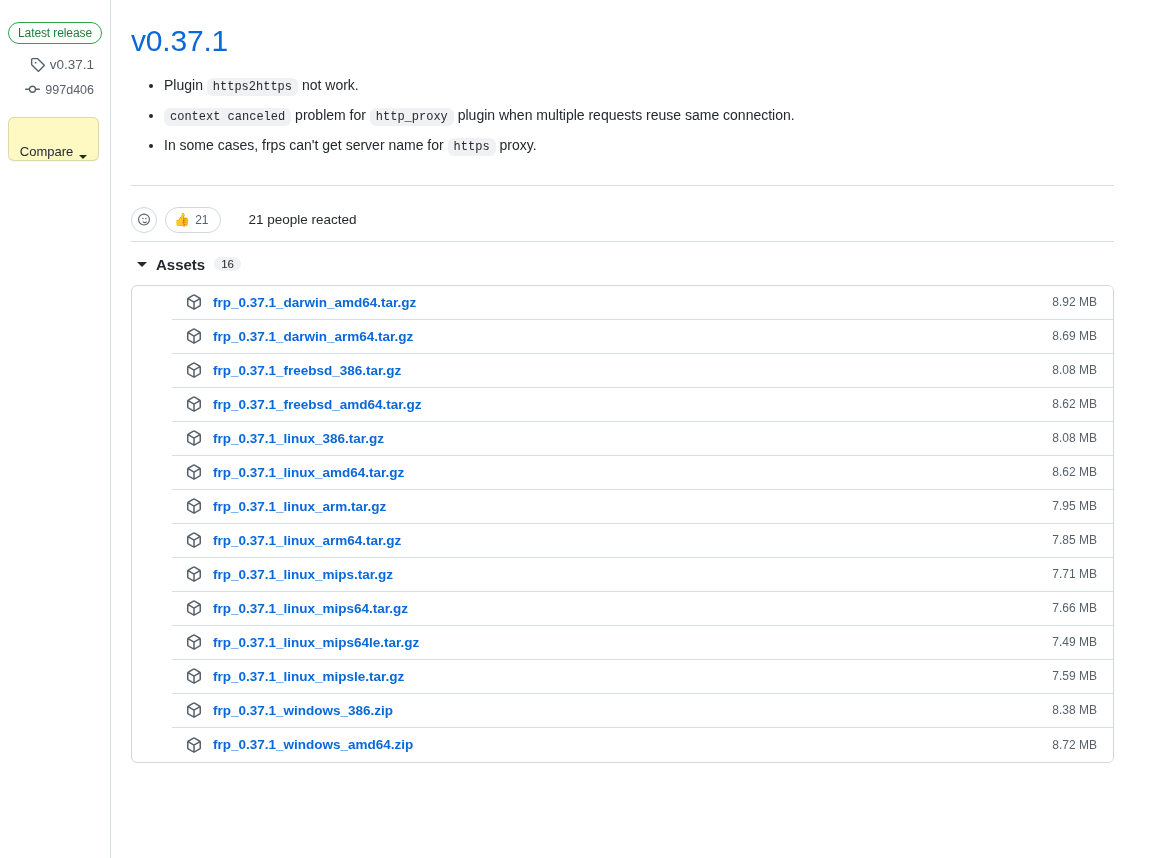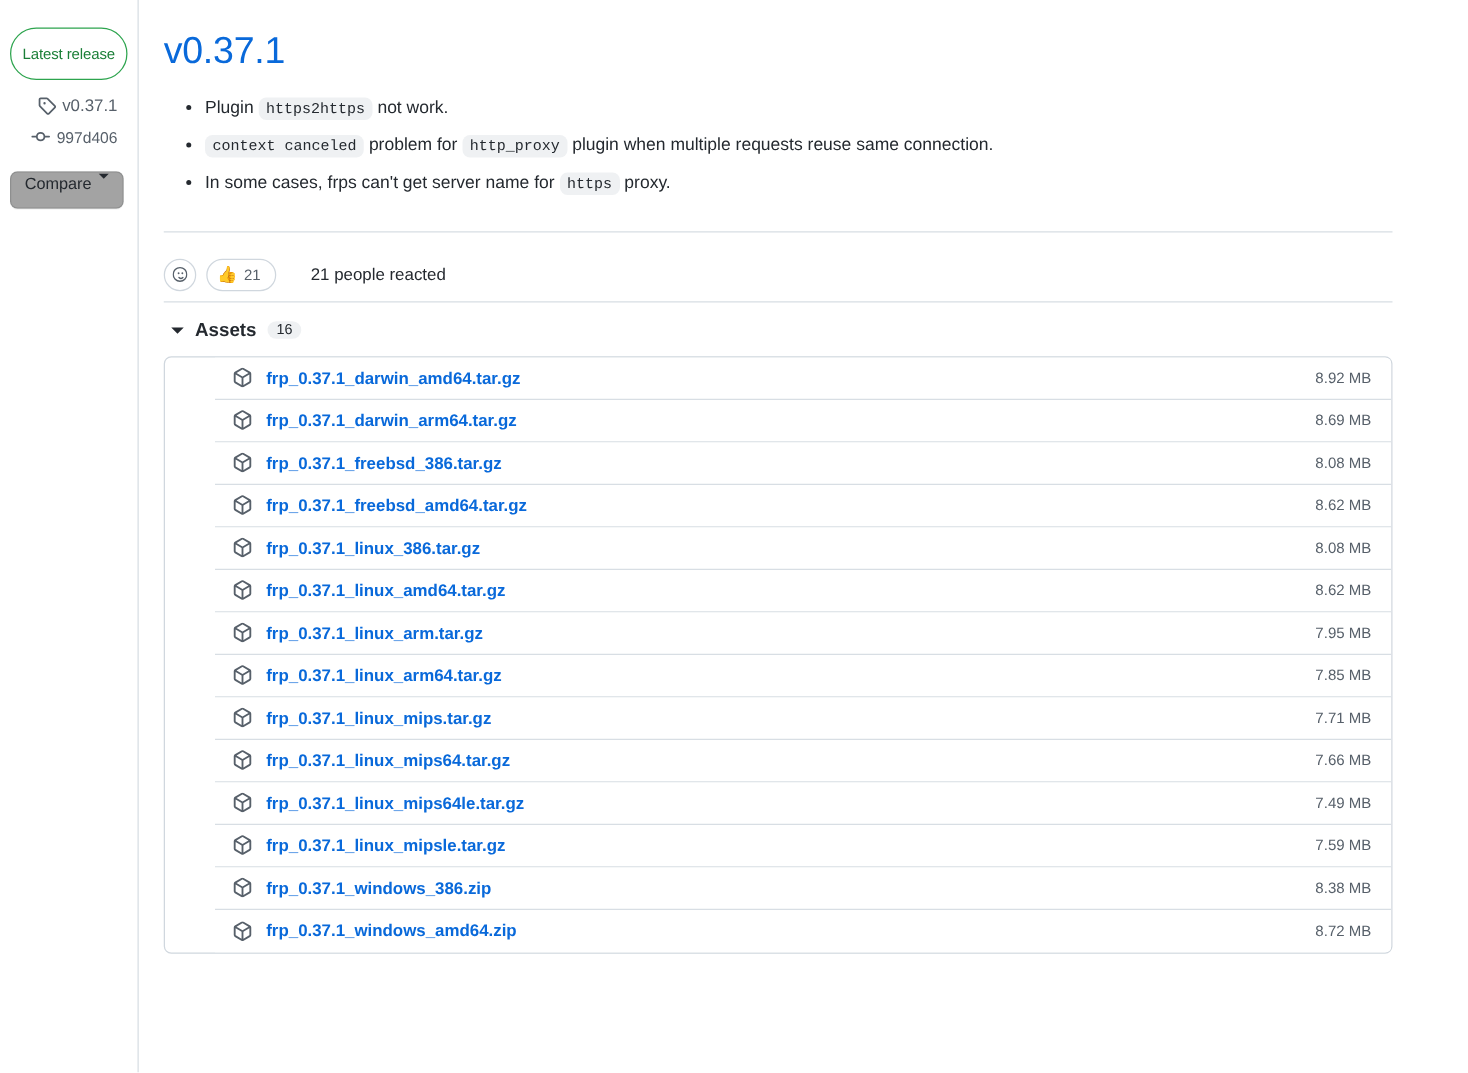--- a/index.html
+++ b/index.html
@@ -35,21 +35,21 @@
     width: 1px; height: 858px;
     background: #d8dee4;
   }
   .latest-badge {
     display: inline-block;
     border: 1px solid #2da44e;
     color: #1a7f37;
     border-radius: 2em;
     font-size: 12px;
     line-height: 18px;
-    padding: 11px 9px;
+    padding: 1px 9px;
     white-space: nowrap;
     background: #fff;
     font-weight: 500;
     letter-spacing: -0.1px;
   }
   .meta-row {
     display: flex;
     align-items: center;
     justify-content: flex-end;
     gap: 5px;
@@ -57,26 +57,26 @@
     font-size: 13.5px;
     margin-top: 13px;
     padding-right: 5px;
   }
   .meta-row .ico { flex: 0 0 auto; display: flex; align-items: center; color:#57606a; }
   .meta-row .txt { white-space: nowrap; }
   .meta-row.commit { margin-top: 10px; font-size: 12.5px; }
   .compare-btn {
     margin-top: 20px;
     display: flex;
-    align-items: flex-start;
+    align-items: flex-end;
     justify-content: center;
     gap: 6px;
     width: 91px;
-    height: 30px;
-    background: #a3a3a3;
+    height: 44px;
+    background: #fef9c3;
     border: 1px solid rgba(27,31,36,0.15);
     border-radius: 6px;
     font-size: 13px;
     color: #24292f;
     cursor: pointer;
     box-shadow: 0 1px 0 rgba(27,31,36,0.04);
   }
   .caret-down {
     width: 0; height: 0;
     border-left: 4px solid transparent;

